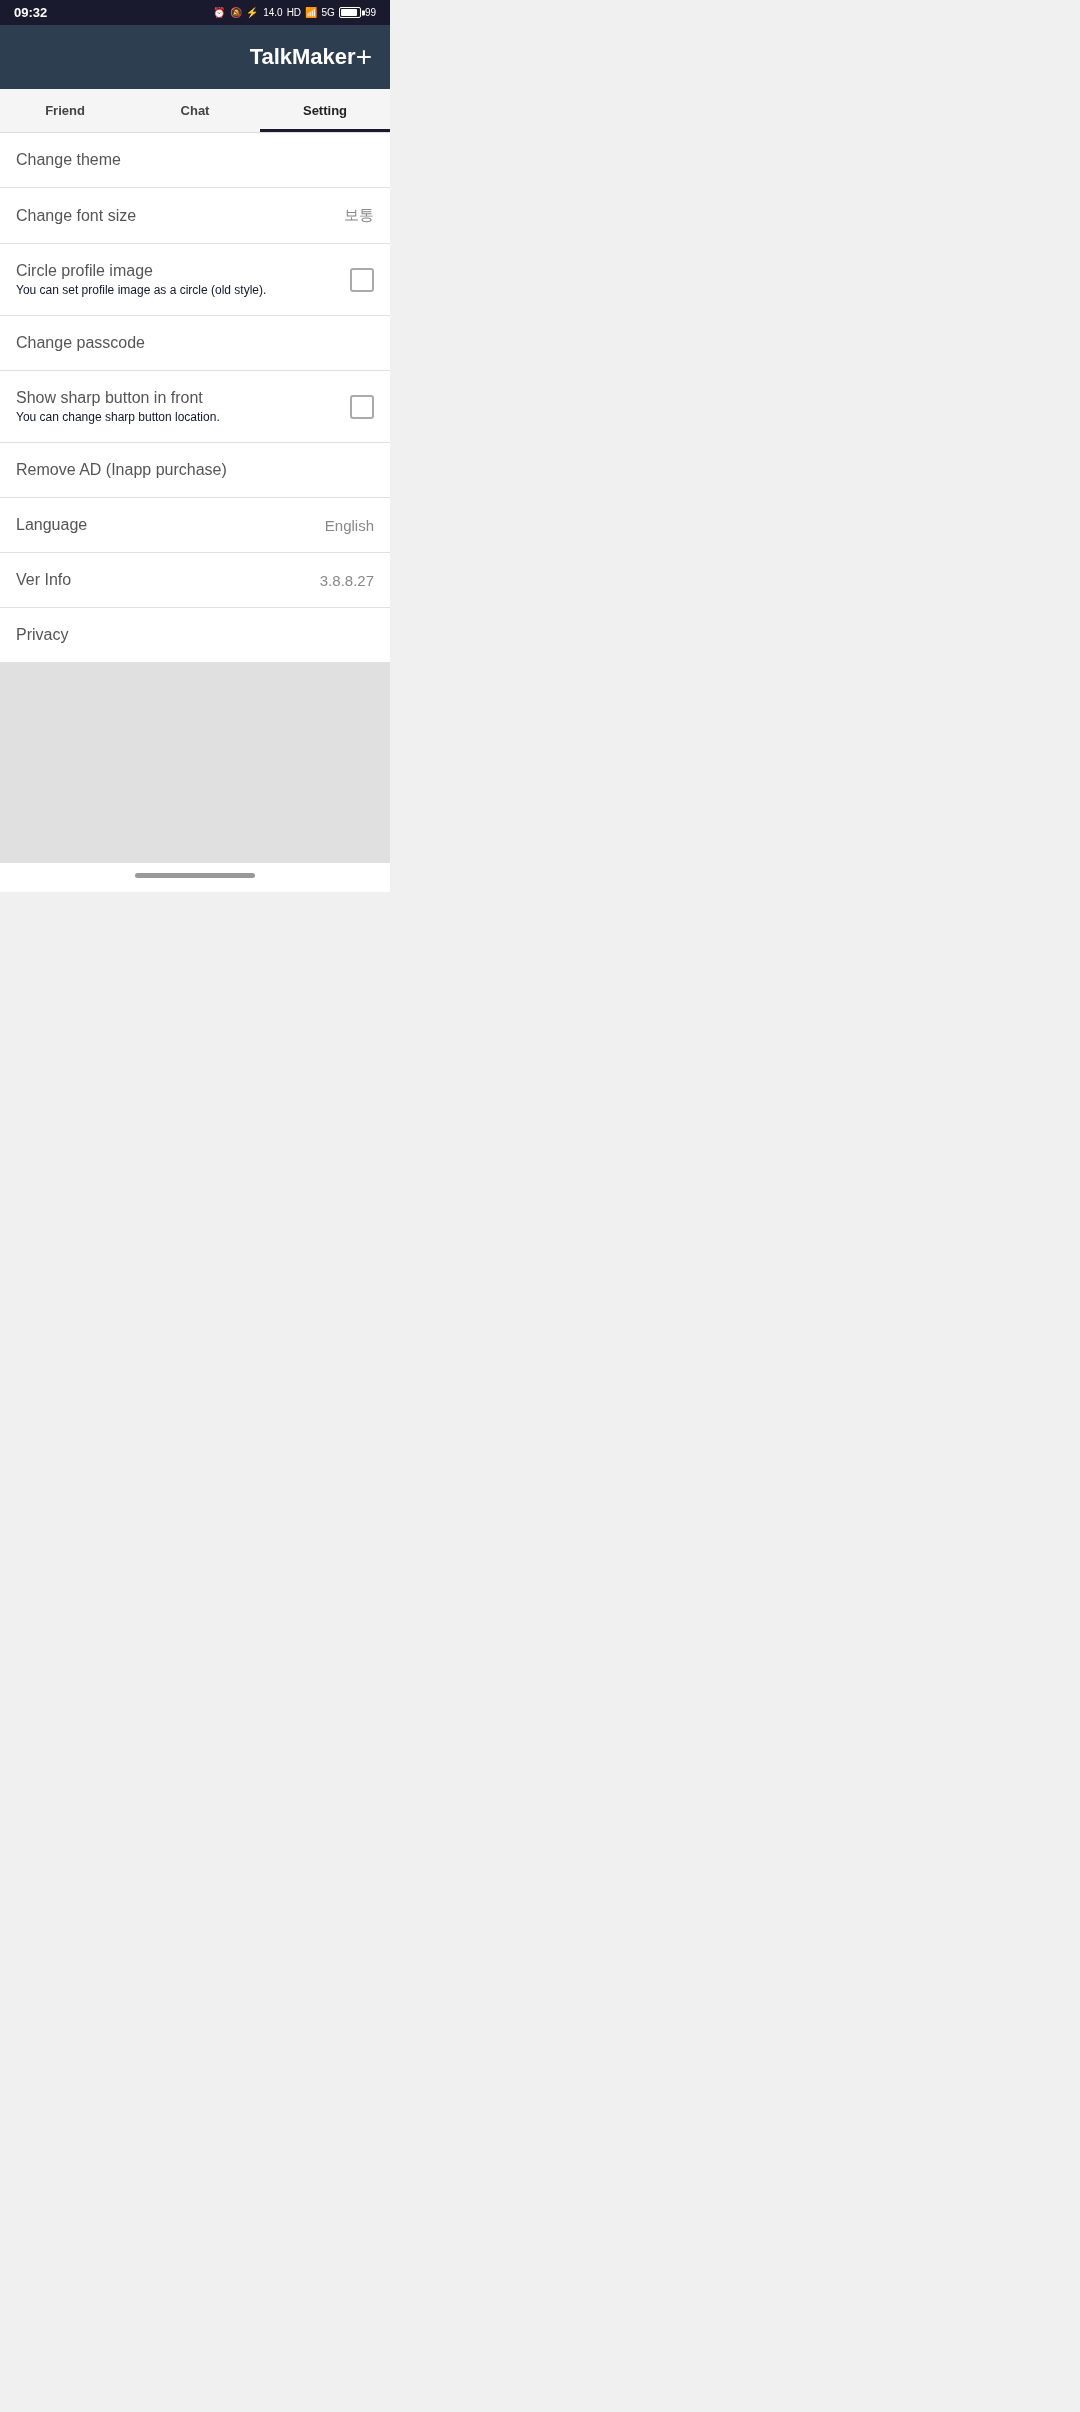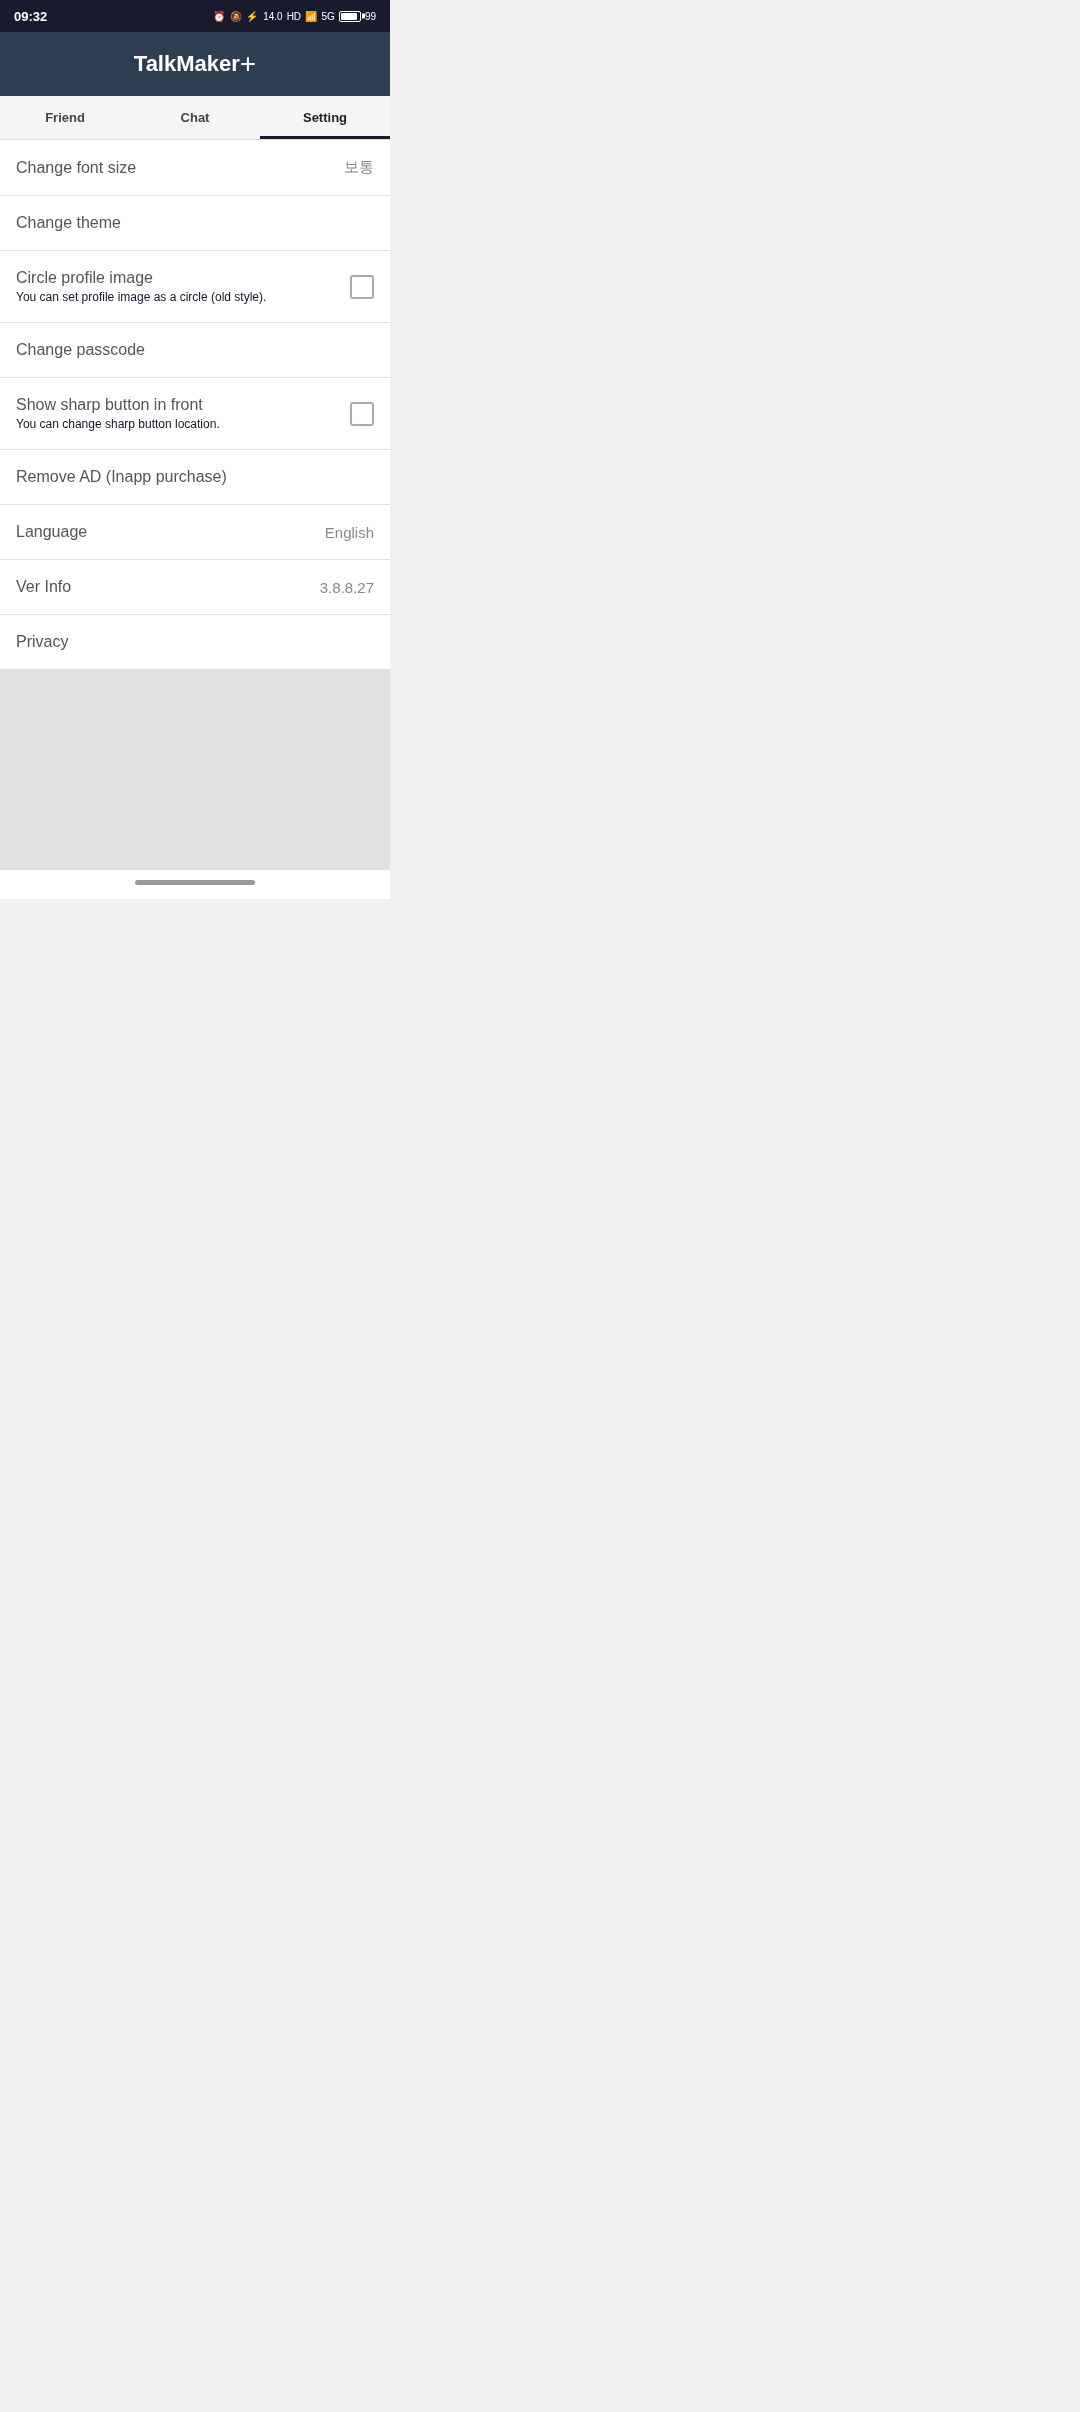--- a/index.html
+++ b/index.html
@@ -15,21 +15,21 @@
     }
 
     
     .status-bar {
       background: #1a1a2e;
       color: white;
       display: flex;
       justify-content: space-between;
       align-items: center;
       padding: 6px 14px;
-      height: 32px;
+      height: 25px;
     }
 
     .status-time {
       font-size: 13px;
       font-weight: bold;
     }
 
     .status-icons {
       display: flex;
       align-items: center;
@@ -69,21 +69,21 @@
       height: 100%;
       width: 90%;
       border-radius: 1px;
     }
 
     
     .app-header {
       background: #2c3e50;
       color: white;
       display: flex;
-      justify-content: center;
+      justify-content: flex-end;
       align-items: center;
       padding: 14px 18px;
       height: 64px;
     }
 
     .app-title {
       font-size: 22px;
       font-weight: bold;
       color: white;
     }
@@ -234,29 +234,29 @@
   </div>
   <div class="tab-item active">
     <span>Setting</span>
   </div>
 </div>
 
 <div class="settings-list">
 
   <div class="settings-item">
     <div class="settings-item-left">
+      <div class="settings-item-title">Change theme</div>
+    </div>
+  </div>
+
+  <div class="settings-item">
+    <div class="settings-item-left">
       <div class="settings-item-title">Change font size</div>
     </div>
     <span class="settings-item-value">보통</span>
-  </div>
-
-  <div class="settings-item">
-    <div class="settings-item-left">
-      <div class="settings-item-title">Change theme</div>
-    </div>
   </div>
 
   <div class="settings-item">
     <div class="settings-item-left">
       <div class="settings-item-title">Circle profile image</div>
       <div class="settings-item-subtitle">You can set profile image as a circle (old style).</div>
     </div>
     <div class="checkbox"></div>
   </div>
 

